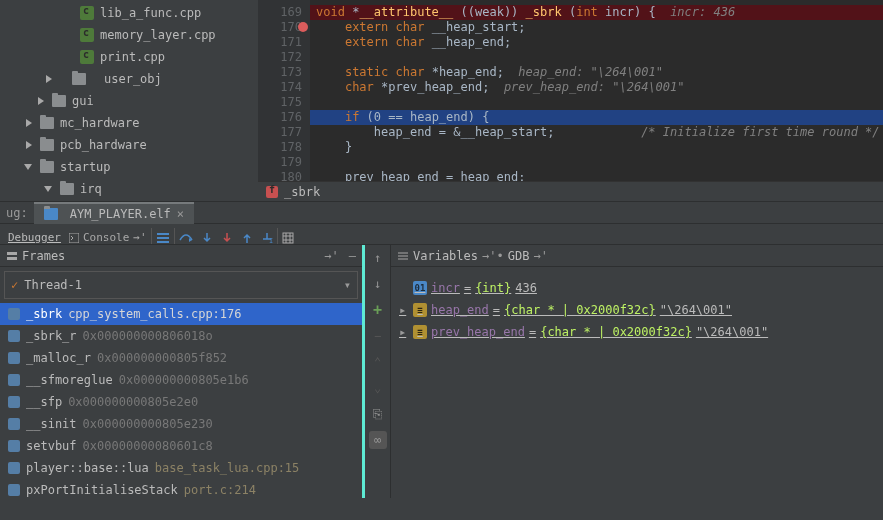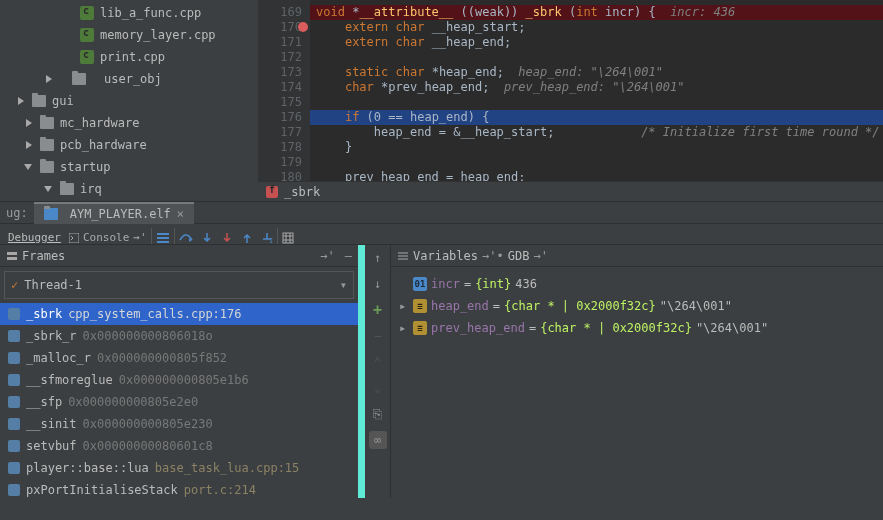--- a/index.html
+++ b/index.html
@@ -38,41 +38,41 @@
   .dbg-tabs .file-tab{display:flex;align-items:center;background:#4e5254;height:22px;padding:0 10px;gap:6px;border-top:2px solid #767a7c;}
   .dbg-tabs .file-tab .name{color:#bbbbbb;}
   .dbg-tabs .close{color:#9a9a9a;}
 
   .dbg-toolbar{height:22px;background:#3c3f41;border-top:1px solid #2d2f30;border-bottom:1px solid #2d2f30;display:flex;align-items:flex-end;padding-left:4px;}
   .tool-btn{color:#a8a8a8;display:inline-flex;align-items:center;gap:4px;padding:0 4px;font-size:11px;}
   .sep{width:1px;height:16px;background:#555;}
   svg{display:block;}
 
   .debug-body{height:253px;display:flex;background:#3c3f41;}
-  .frames-col{width:365px;display:flex;flex-direction:column;border-right:7px solid #5eead4;}
+  .frames-col{width:365px;display:flex;flex-direction:column;border-right:3px solid #5eead4;}
   .frames-head{height:22px;display:flex;align-items:center;justify-content:space-between;padding:0 6px;border-bottom:1px solid #2d2f30;}
   .frames-head .right{display:flex;gap:10px;}
   .thread-row{height:28px;background:#3c3f41;border:1px solid #555;margin:4px;display:flex;align-items:center;padding:0 6px;gap:6px;position:relative;}
   .thread-check{color:#cc7832;}
   .thread-dd{position:absolute;right:6px;color:#999;}
   .frame-list{flex:1;overflow:hidden;}
   .frame-item{height:22px;display:flex;align-items:center;padding-left:8px;gap:6px;}
   .frame-item.sel{background:#2f65ca;color:#fff;}
   .frame-ico{display:inline-block;width:12px;height:12px;background:#557ea6;border-radius:2px;}
   .frame-item .loc-yel{color:#8c8265;}
   .frame-item .loc-grey{color:#787878;}
   .frame-item.sel .loc-yel,.frame-item.sel .loc-grey{color:#d6d6d6;}
 
   .ctrl-col{width:26px;border-right:1px solid #2d2f30;display:flex;flex-direction:column;align-items:center;padding-top:4px;gap:8px;}
   .ctrl-btn{color:#959595;height:18px;display:flex;align-items:center;justify-content:center;width:18px;}
 
   .vars-col{flex:1;display:flex;flex-direction:column;}
   .vars-head{height:22px;display:flex;align-items:center;padding:0 6px;gap:0;border-bottom:1px solid #2d2f30;}
   .vars-body{padding:6px 4px;}
-  .var-row{display:flex;align-items:center;height:22px;gap:4px;padding-left:4px;}
+  .var-row{display:flex;align-items:flex-end;height:22px;gap:4px;padding-left:4px;text-decoration:underline;}
   .expander{display:inline-block;width:10px;}
   .var-exp{color:#9a9a9a;}
   .badge{display:inline-block;width:14px;height:14px;border-radius:2px;position:relative;font-size:9px;font-weight:bold;text-align:center;line-height:14px;}
   .badge.b-int{background:#4a88c7;color:#1c2b3a;}
   .badge.b-obj{background:#b09032;color:#2b2413;}
   .var-name{color:#9876aa;}
   .var-eq{color:#bbb;}
   .var-type{color:#bef264;}
   .var-val{color:#bbb;}
 </style>
@@ -91,21 +91,21 @@
       </div>
       <div class="item" style="padding-left: 80px;">
         <span class="file-ico"></span>
         <span class="lbl">print.cpp</span>
       </div>
       <div class="item" style="padding-left: 44px; gap: 12px;">
         <span class="chevron chev-right" style="margin-right:6px;"></span>
         <span class="folder-ico"></span>
         <span class="lbl">user_obj</span>
       </div>
-      <div class="item" style="padding-left: 16px;">
+      <div class="item" style="padding-left: 36px;">
         <span class="chevron chev-right" style="margin-right:6px;"></span>
         <span class="folder-ico"></span>
         <span class="lbl">gui</span>
       </div>
       <div class="item" style="padding-left: 24px;">
         <span class="chevron chev-right" style="margin-right:6px;"></span>
         <span class="folder-ico"></span>
         <span class="lbl">mc_hardware</span>
       </div>
       <div class="item" style="padding-left: 24px;">

